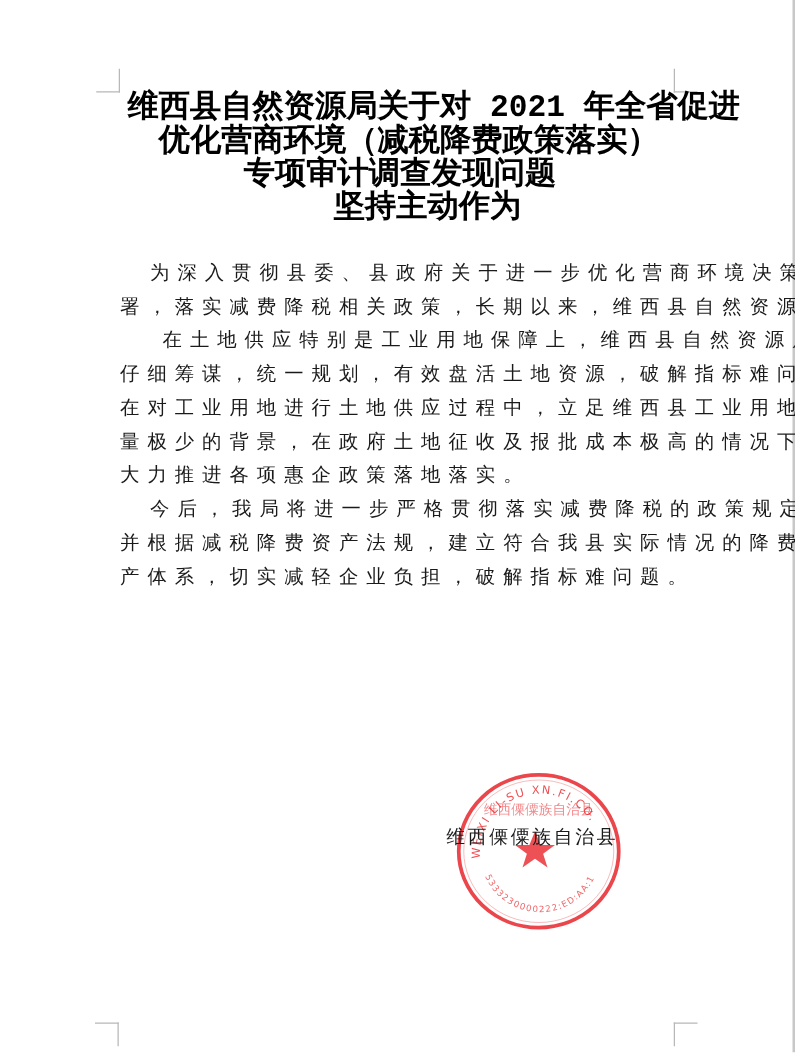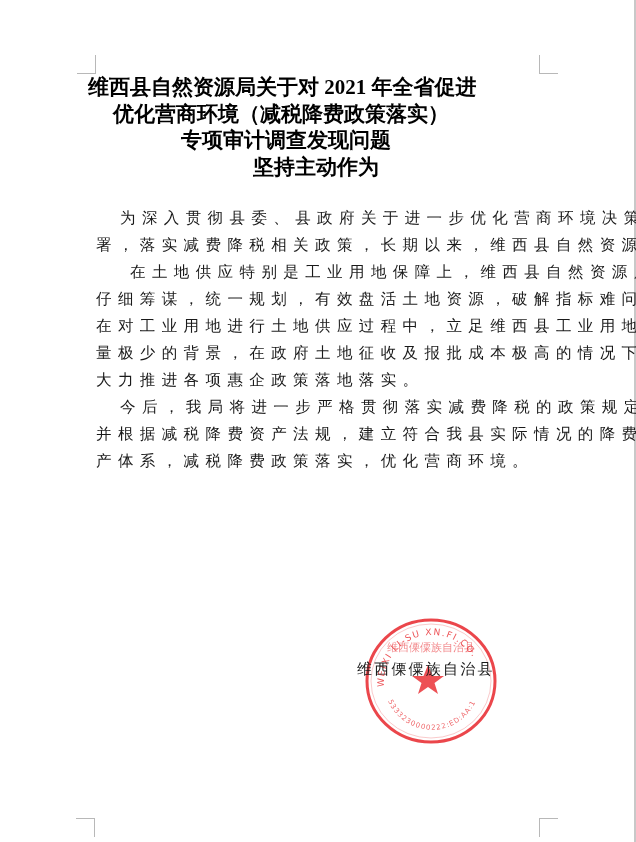--- a/index.html
+++ b/index.html
@@ -13,23 +13,23 @@
     position: absolute; top: 0; right: 0; width: 2px; height: 842px;
     background: #c8c8c8;
   }
   .corner { position: absolute; width: 18px; height: 18px; }
   .corner.tl { left: 77px; top: 55px; border-right: 1px solid #b8b8b8; border-bottom: 1px solid #b8b8b8; }
   .corner.tr { left: 539px; top: 55px; border-left: 1px solid #b8b8b8; border-bottom: 1px solid #b8b8b8; }
   .corner.bl { left: 76px; top: 818px; border-right: 1px solid #b8b8b8; border-top: 1px solid #b8b8b8; }
   .corner.br { left: 539px; top: 818px; border-left: 1px solid #b8b8b8; border-top: 1px solid #b8b8b8; }
 
   .title {
-    position: absolute; left: 88px; top: 74px; width: 448px;
-    font-family: Liberation Serif, serif;
-    font-weight: bold; font-size: 21px; line-height: 26.5px;
+    position: absolute; left: 102px; top: 74px; width: 448px;
+    font-family: Liberation Mono, monospace;
+    font-weight: bold; font-size: 25px; line-height: 26.5px;
     color: #000;
   }
   .title .tline { white-space: nowrap; }
   .title .l1 { padding-left: 0; }
   .title .l2 { padding-left: 25px; }
   .title .l3 { padding-left: 93px; }
   .title .l4 { padding-left: 165px; }
 
   .body-text {
     position: absolute; left: 96px; top: 205px; width: 445px;
@@ -74,21 +74,21 @@
   <p class="indent2">
     <span class="line">在土地供应特别是工业用地保障上，维西县自然资源局</span>
     <span class="line" style="text-indent:0">仔细筹谋，统一规划，有效盘活土地资源，破解指标难问题，</span>
     <span class="line" style="text-indent:0">在对工业用地进行土地供应过程中，立足维西县工业用地数</span>
     <span class="line" style="text-indent:0">量极少的背景，在政府土地征收及报批成本极高的情况下，</span>
     <span class="line" style="text-indent:0">大力推进各项惠企政策落地落实。</span>
   </p>
   <p class="indent1">
     <span class="line">今后，我局将进一步严格贯彻落实减费降税的政策规定，</span>
     <span class="line" style="text-indent:0">并根据减税降费资产法规，建立符合我县实际情况的降费资</span>
-    <span class="line" style="text-indent:0">产体系，减税降费政策落实，优化营商环境。</span>
+    <span class="line" style="text-indent:0">产体系，切实减轻企业负担，破解指标难问题。</span>
   </p>
 </div>
 
 <svg class="stamp" viewBox="0 0 134 128" xmlns="http://www.w3.org/2000/svg">
   <defs>
     <path id="arcTop" d="M 20 70 A 48 48 0 0 1 116 62"></path>
     <path id="arcBottom" d="M 24 84 A 48 48 0 0 0 112 84"></path>
   </defs>
   <ellipse cx="67" cy="64" rx="64" ry="61" fill="none" stroke="#e8262b" stroke-width="3" opacity="0.85"></ellipse>
   <ellipse cx="67" cy="64" rx="60" ry="57" fill="none" stroke="#f07a7c" stroke-width="0.8" opacity="0.5"></ellipse>

